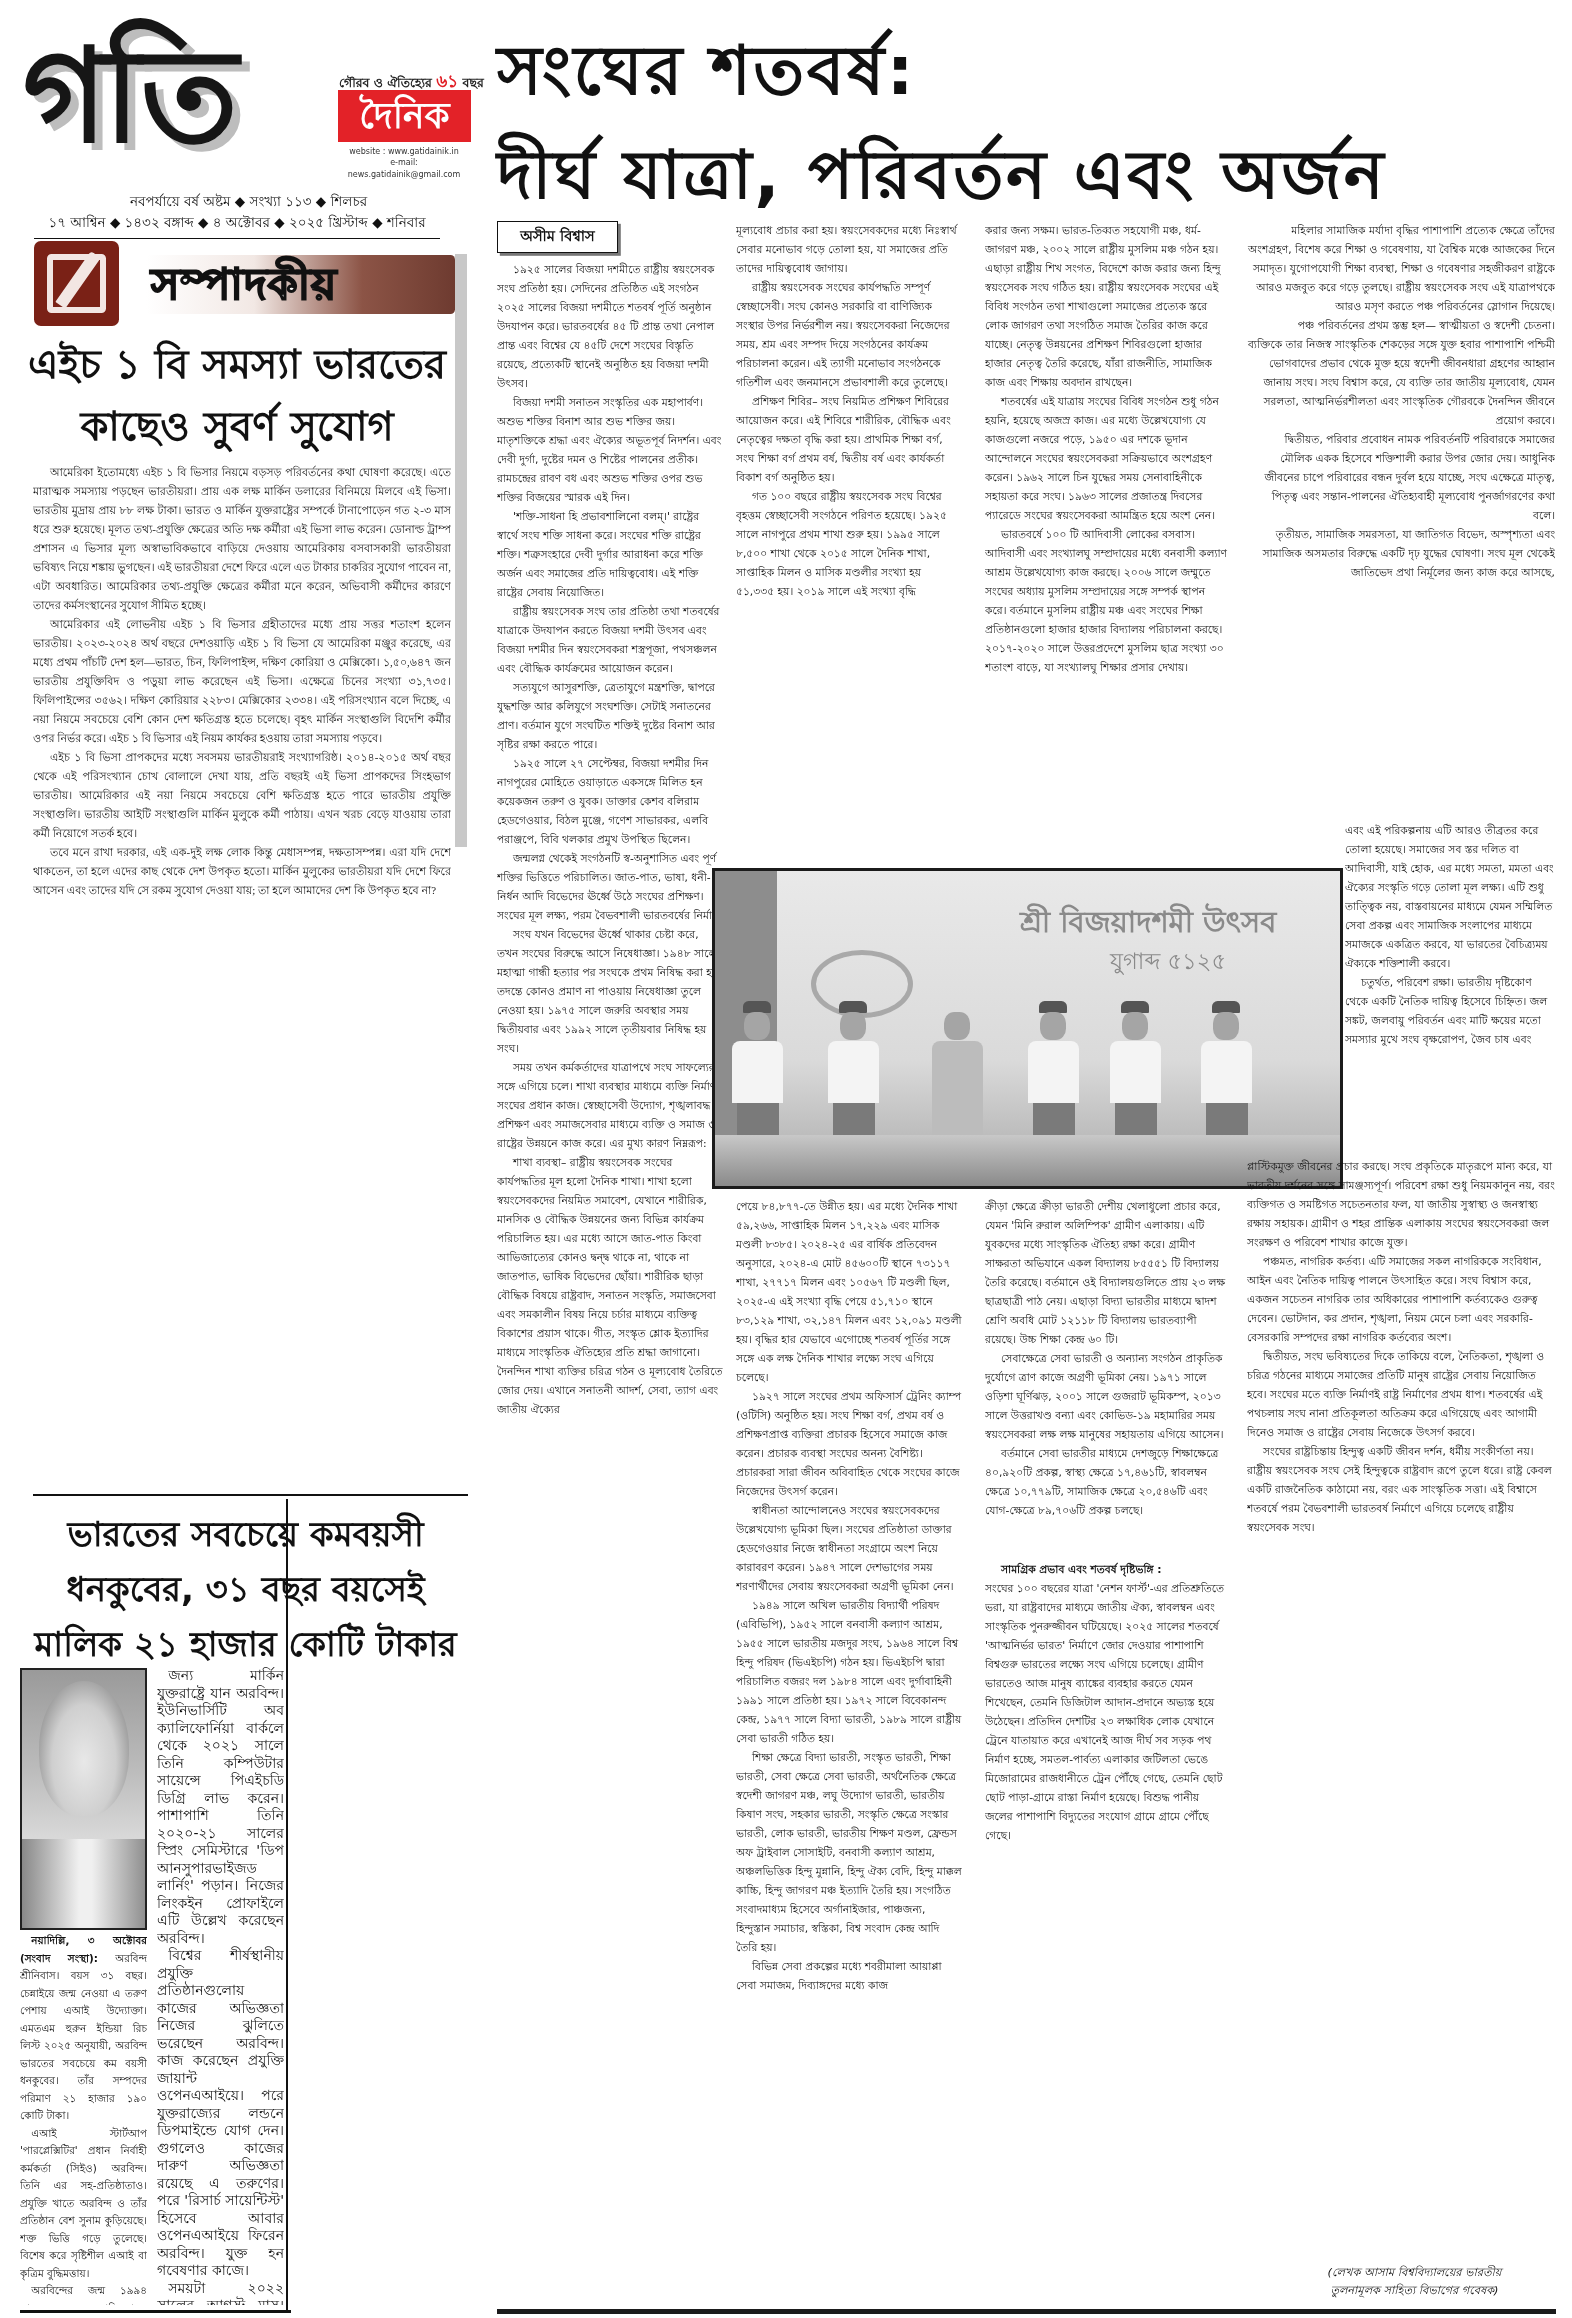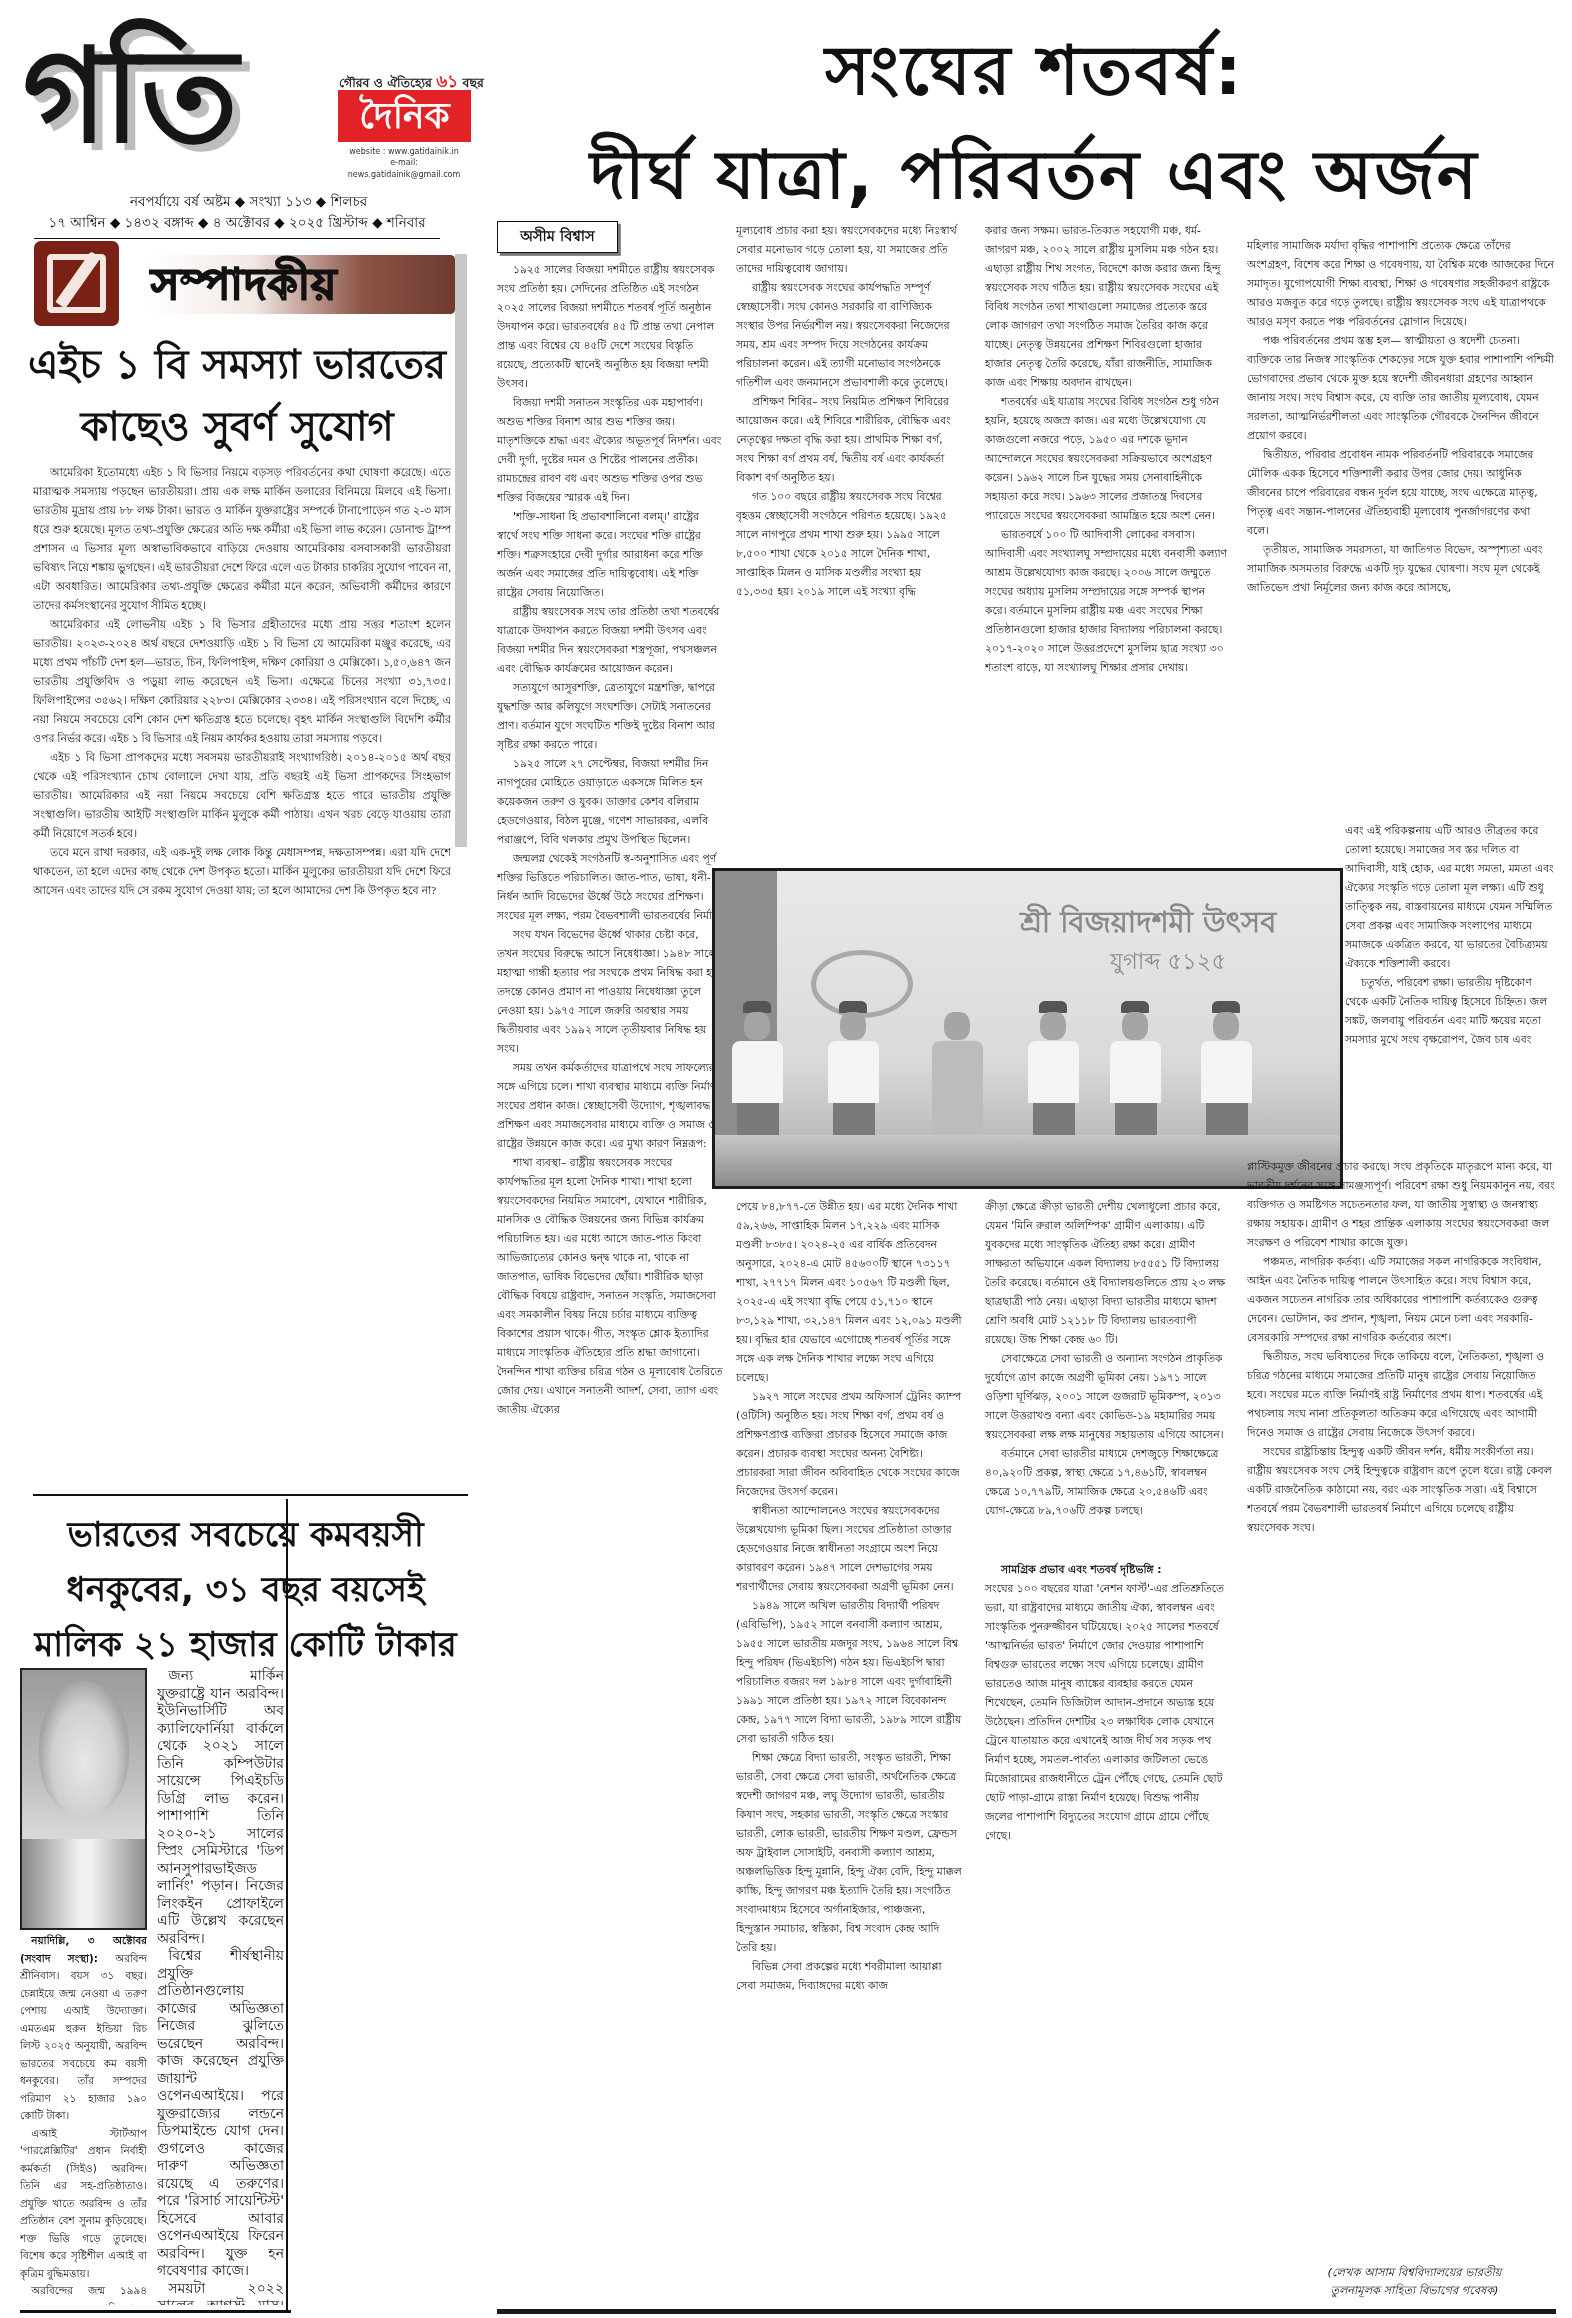--- a/index.html
+++ b/index.html
@@ -17,21 +17,21 @@
   .tagline .accent { color: #e11f26; font-size: 17px; }
   .red-badge {
     position: absolute; left: 338px; top: 90px; width: 133px; height: 52px;
     background: #e32228; color: #fff; font-size: 36px; font-weight: bold; text-align: center; line-height: 52px;
   }
   .contact { position: absolute; left: 333px; top: 146px; width: 142px; font-size: 8px; line-height: 11.3px; color: #333; text-align: center; }
   .issue-line { position: absolute; left: 0; top: 191px; width: 497px; text-align: center; font-size: 13.5px; color:#111; }
   .date-line { position: absolute; left: 34px; top: 212px; width: 406px; text-align: center; font-size: 13.5px; color:#111; padding-bottom: 3.4px; border-bottom: 1.7px solid #111; }
 
   
-  .main-headline { position: absolute; left: 497px; top: 28px; width: 1075px; text-align: center; }
+  .main-headline { position: absolute; left: 497px; top: 28px; width: 1075px; text-align: left; }
   .main-headline .l1 { font-size: 68px; font-weight: 900; line-height: 85px; letter-spacing: 2.3px; }
   .main-headline .l2 { font-size: 67px; font-weight: 900; line-height: 85px; letter-spacing: 2.3px; margin-top: 20px; }
 
   
   .ed-banner { position: absolute; left: 17px; top: 238px; width: 435px; height: 90px; }
   .ed-icon {
     position: absolute; left: 17px; top: 3.4px; width: 85px; height: 85px; border-radius: 6.8px;
     background: #7a2116; display:flex; align-items:center; justify-content:center;
   }
   .ed-icon .inner { width: 59px; height: 59px; border: 6.8px solid #f3e6e3; border-radius: 4.5px; position: relative; }
@@ -82,21 +82,21 @@
   .byline-box {
     position: absolute; left: 497px; top: 221px; width: 121px; height: 32px;
     border: 1.7px solid #111; box-shadow: 2.8px 2.8px 0 #777; font-size: 14.7px; font-weight: bold; text-align:center; line-height: 28px;
   }
   .col { position: absolute; font-size: 10.7px; line-height: 19px; color:#141414; overflow: hidden; }
   .col p { text-indent: 16px; }
   .col .sub { font-weight: bold; text-indent: 16px; margin-top: 40px; }
   .c1 { left: 497px; top: 260px; width: 226px; height: 2044px; }
   .c2 { left: 736px; top: 221px; width: 226px; height: 621px; }
   .c3 { left: 985px; top: 221px; width: 243px; height: 621px; }
-  .c4 { left: 1247px; top: 236px; width: 308px; height: 598px; }
+  .c4 { left: 1247px; top: 221px; width: 308px; height: 598px; text-align: right; }
   .c2b { left: 736px; top: 1197px; width: 226px; height: 1107px; }
   .c3b { left: 985px; top: 1197px; width: 243px; height: 1107px; }
   .c4b { left: 1345px; top: 821px; width: 209px; height: 333px; }
   .c4c { left: 1247px; top: 1157px; width: 308px; height: 1050px; }
   .signoff { position: absolute; left: 1276px; top: 2264px; width: 277px; text-align: center; font-style: italic; font-size: 11.3px; line-height: 18px; }
   .bottom-rule { position: absolute; left: 497px; top: 2309px; width: 1059px; height: 4.5px; background: #1b1b1b; }
 
   
   .event-photo {
     position: absolute; left: 712px; top: 868px; width: 631px; height: 321px; border: 3.4px solid #1b1b1b;

